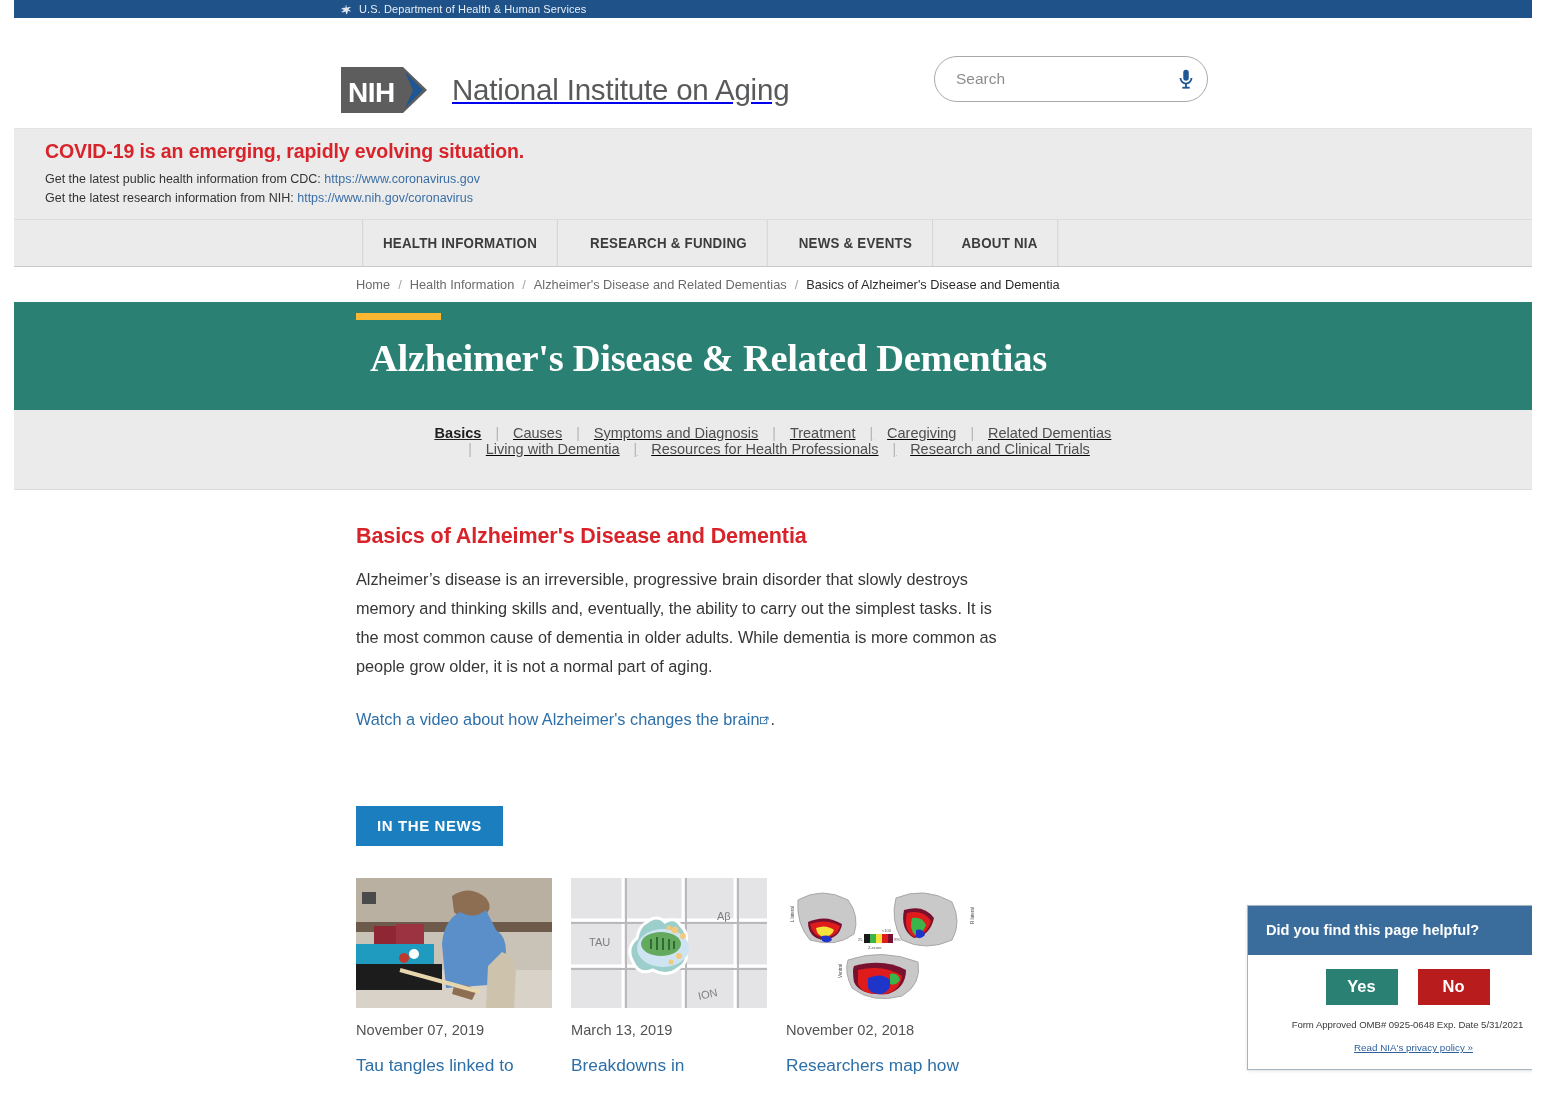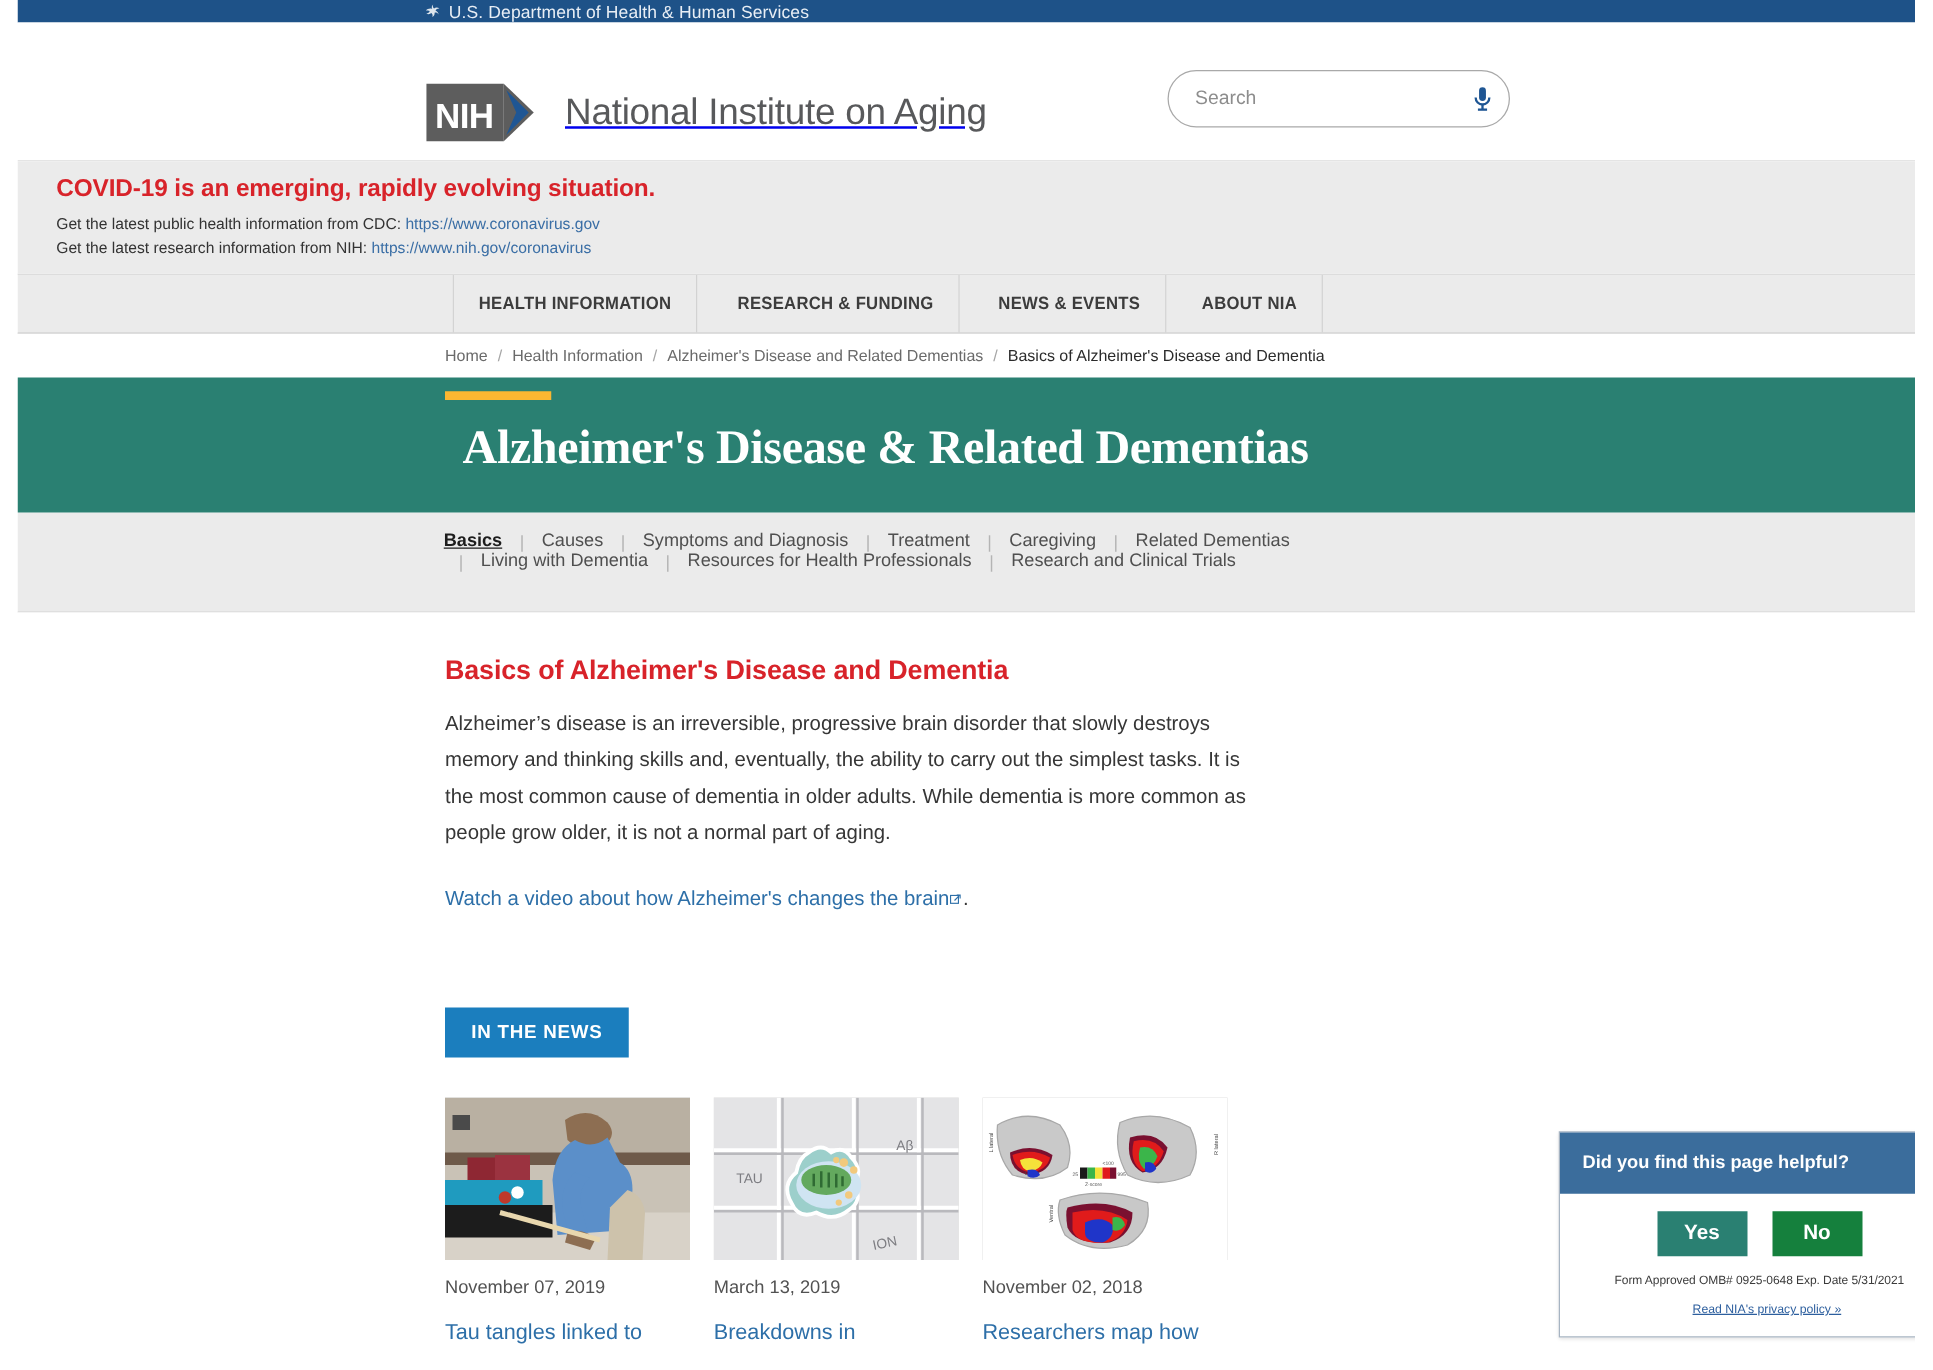--- a/index.html
+++ b/index.html
@@ -43,21 +43,21 @@
     left: 325px;
     top: 0;
     height: 18px;
     display: flex;
     align-items: center;
     gap: 6px;
   }
   .hhs-logo { width: 14px; height: 13px; display: block; opacity: .95; }
   .hhs-text {
     color: #e8eef5;
-    font-size: 14px;
+    font-size: 11px;
     letter-spacing: .1px;
     white-space: nowrap;
   }
 
   
   .masthead {
     height: 111px;
     background: #ffffff;
     position: relative;
     border-bottom: 1px solid #e4e4e4;
@@ -205,24 +205,26 @@
 
   
   .subnav {
     background: #ebebeb;
     border-bottom: 1px solid #dcdcdc;
     padding: 15px 0 16px 0;
     height: 80px;
   }
   .subnav-row {
     display: flex;
+    justify-content: center;
     align-items: center;
     flex-wrap: wrap;
     padding: 0 340px;
     row-gap: 22px;
+    text-decoration: underline;
   }
   .subnav-item {
     font-size: 14.5px;
     color: #4f4f4f;
     cursor: pointer;
     white-space: nowrap;
     padding: 0 1px;
   }
   .subnav-item.active {
     color: #1d1d1d;
@@ -341,21 +343,21 @@
     border: 0;
     color: #fff;
     font-size: 16.5px;
     font-weight: bold;
     padding: 8px 0 9px 0;
     width: 72px;
     cursor: pointer;
     font-family: "Liberation Sans", sans-serif;
   }
   .fb-yes { background: #2a8072; }
-  .fb-no  { background: #15803d; }
+  .fb-no  { background: #b91c1c; }
   .fb-omb {
     margin-top: 14px;
     font-size: 9.6px;
     color: #3b3b3b;
     letter-spacing: -0.05px;
   }
   .fb-policy {
     margin-top: 12px;
     font-size: 9.8px;
   }

